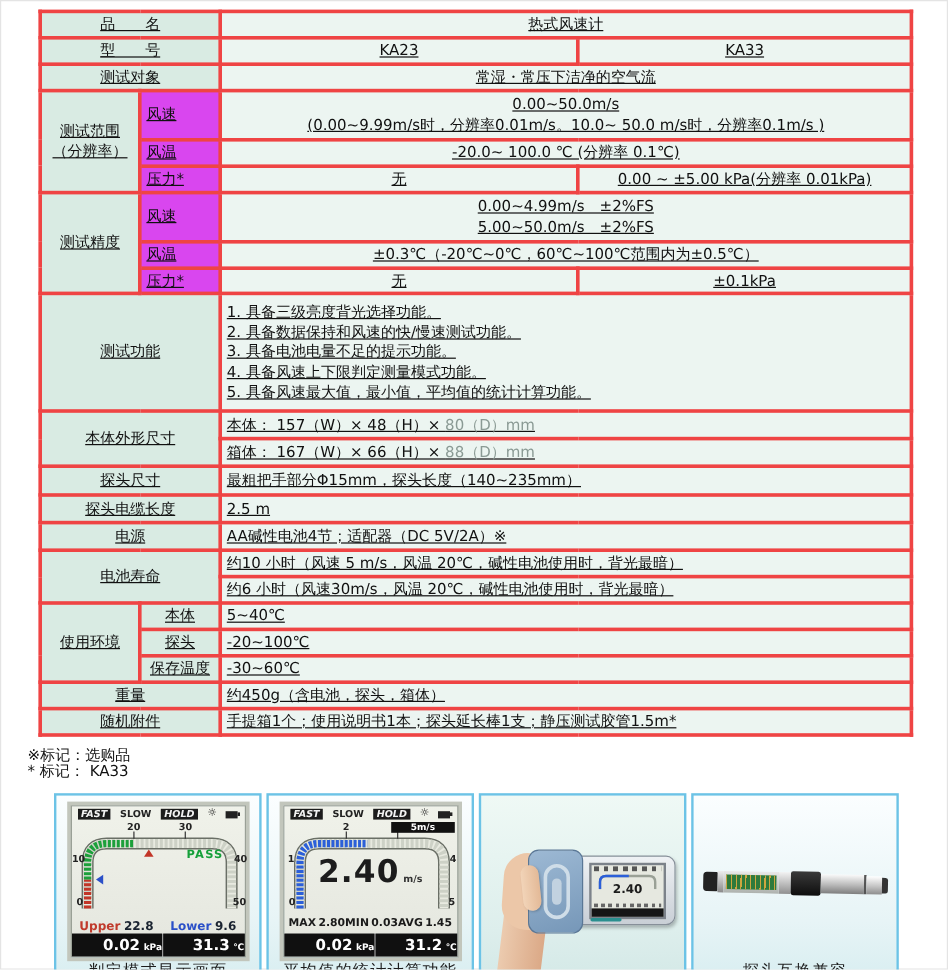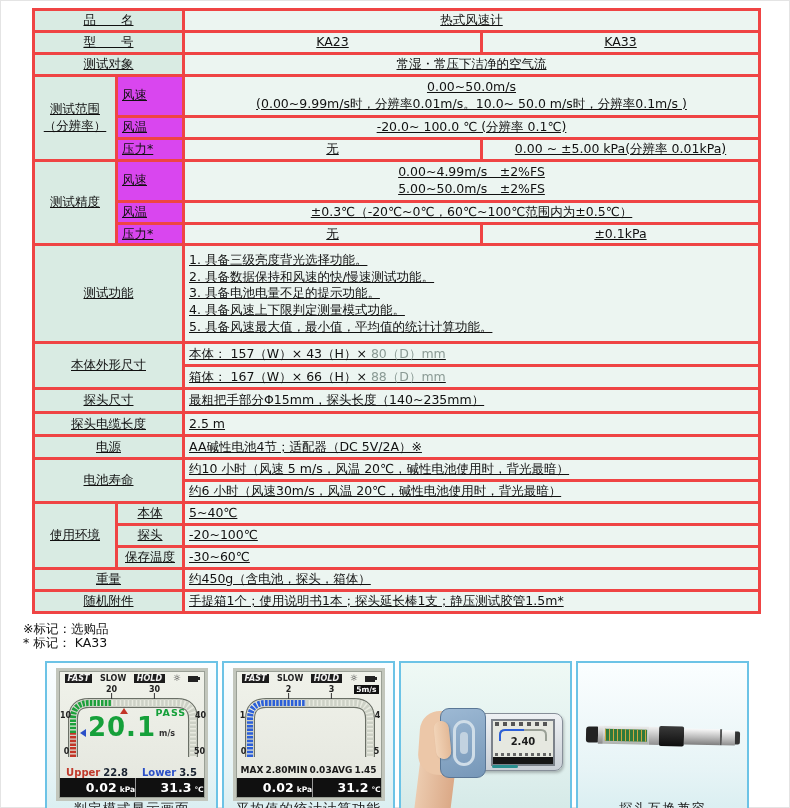--- a/index.html
+++ b/index.html
@@ -36,21 +36,21 @@
                 padding:1px 5px 0; font-size:8px; font-weight:bold; color:#222; }
   .sbadge { background:#1c1c1c; color:#f2f2f2; padding:0 3px; font-style:italic; }
   .sun { font-size:9px; line-height:9px; }
   .batt { display:inline-block; width:10px; height:6px; background:#222; position:relative; }
   .batt::after { content:""; position:absolute; right:-2px; top:1.5px; width:2px; height:3px; background:#222; }
   .gauge { position:relative; height:78px; }
   .gauge svg { position:absolute; left:0; top:0; }
   .tick { position:absolute; font-size:8px; font-weight:bold; color:#222; transform:translateX(-50%); }
   .passtxt { position:absolute; left:96px; top:22px; font-size:9.5px; font-weight:bold; color:#15a03a; letter-spacing:1px; }
   .rangebadge { position:absolute; right:2px; top:0; background:#111; color:#fff; font-size:7.5px;
-                font-weight:bold; padding:0 2px;margin-left:29px; }
+                font-weight:bold; padding:0 16px;margin-left:29px; }
   .bigv { position:absolute; left:0; right:0; top:27px; text-align:center; font-size:26px;
           font-weight:bold; letter-spacing:1px; }
   .bigv.green { color:#15a03a; } .bigv.dark { color:#1c1c1c; }
   .bigv .unit { font-size:8px; font-weight:bold; letter-spacing:0; margin-left:3px; color:#333; }
   .limits { display:flex; justify-content:center; gap:14px; font-size:10px; font-weight:bold;
             color:#1a2330; height:15px; align-items:flex-end; }
   .limits .lblred { color:#c03a2b; margin-right:3px; }
   .limits .lblblue { color:#2b50c8; margin-right:3px; }
   .stats { display:flex; justify-content:space-between; padding:0 4px; font-size:9px;
            font-weight:bold; color:#1a1a1a; height:15px; align-items:center; }
@@ -180,21 +180,21 @@
         <span class="fn-line">2. 具备数据保持和风速的快/慢速测试功能。</span>
         <span class="fn-line">3. 具备电池电量不足的提示功能。</span>
         <span class="fn-line">4. 具备风速上下限判定测量模式功能。</span>
         <span class="fn-line">5. 具备风速最大值，最小值，平均值的统计计算功能。</span>
       </td>
     </tr>
 
     <tr style="height:23px">
       <td class="lab" colspan="2" rowspan="2">本体外形尺寸</td>
       <td class="vall" colspan="2">
-        <span>本体：  157（W）× 43（H）× </span><span class="dim-gray">80（D）mm</span>
+        <span>本体：  157（W）× 48（H）× </span><span class="dim-gray">80（D）mm</span>
       </td>
     </tr>
     <tr style="height:23px">
       <td class="vall" colspan="2">
         <span>箱体：  167（W）× 66（H）× </span><span class="dim-gray">88（D）mm</span>
       </td>
     </tr>
 
     <tr style="height:24px">
       <td class="lab" colspan="2">探头尺寸</td>
@@ -270,27 +270,24 @@
             <polygon points="64,23 60,29 68,29" fill="#c23527"></polygon>
             <polygon points="20,48 26,44 26,52" fill="#2b50c8"></polygon>
           </svg>
           <span class="tick" style="left:52px;top:0">20</span>
           <span class="tick" style="left:95px;top:0">30</span>
           <span class="tick" style="left:6px;top:26px">10</span>
           <span class="tick" style="left:141px;top:26px">40</span>
           <span class="tick" style="left:7px;top:62px">0</span>
           <span class="tick" style="left:140px;top:62px">50</span>
           <span class="passtxt">PASS</span>
-          <div class="bigv green">
-            <span>20.1</span><span class="unit">m/s</span>
-          </div>
         </div>
         <div class="limits">
           <span><span class="lblred">Upper</span><span>22.8</span></span>
-          <span><span class="lblblue">Lower</span><span>3.5</span></span>
+          <span><span class="lblblue">Lower</span><span>9.6</span></span>
         </div>
         <div class="lcdbar">
           <div class="cell">
               <span>0.02</span>
               <span class="u">kPa</span>
             </div>
           <div class="cell">
               <span>31.3</span>
               <span class="u">℃</span>
             </div>
@@ -317,20 +314,23 @@
             <line x1="51.6" y1="8" x2="51.6" y2="14" stroke="#333" stroke-width="1"></line>
             <line x1="94.4" y1="8" x2="94.4" y2="14" stroke="#333" stroke-width="1"></line>
           </svg>
           <span class="tick" style="left:52px;top:0">2</span>
           <span class="tick" style="left:95px;top:0">3</span>
           <span class="tick" style="left:6px;top:26px">1</span>
           <span class="tick" style="left:141px;top:26px">4</span>
           <span class="tick" style="left:7px;top:62px">0</span>
           <span class="tick" style="left:140px;top:62px">5</span>
           <span class="rangebadge">5m/s</span>
+          <div class="bigv dark">
+            <span>2.40</span><span class="unit">m/s</span>
+          </div>
         </div>
         <div class="stats">
           <span><b>MAX</b><span>2.80</span></span>
           <span><b>MIN</b><span>0.03</span></span>
           <span><b>AVG</b><span>1.45</span></span>
         </div>
         <div class="lcdbar">
           <div class="cell">
               <span>0.02</span>
               <span class="u">kPa</span>

